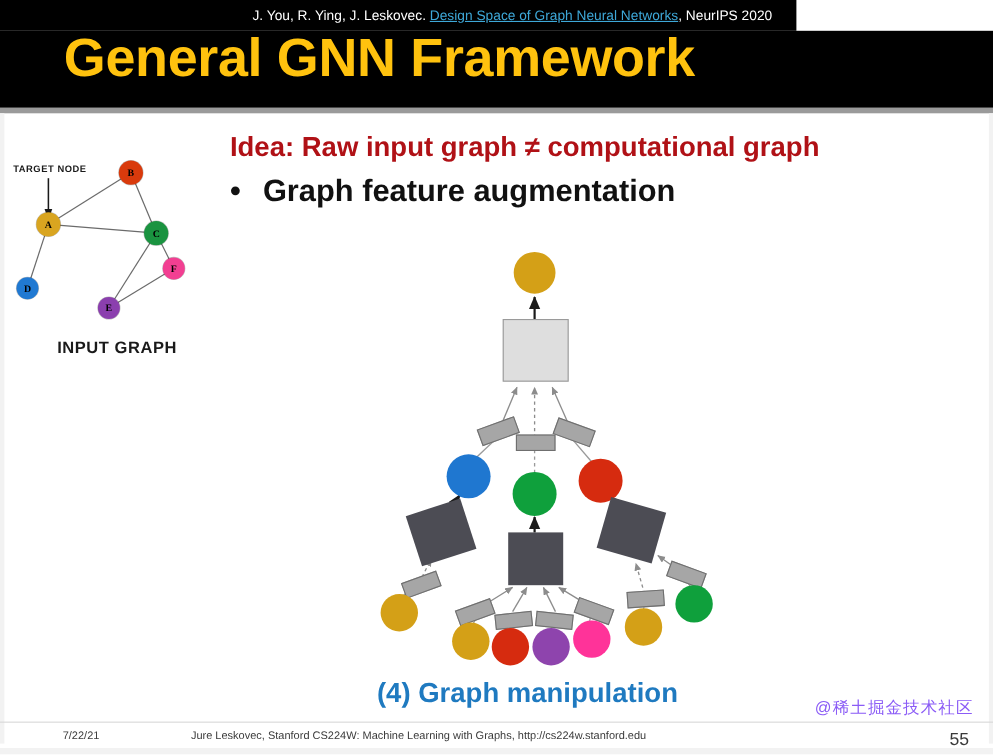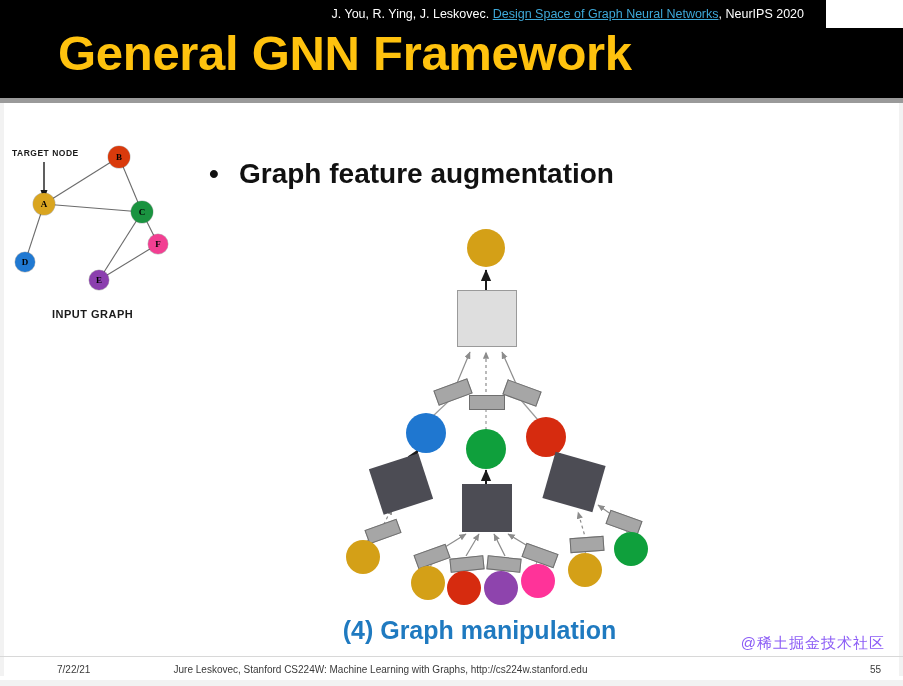--- a/index.html
+++ b/index.html
@@ -17,21 +17,21 @@
     position: relative;
     width: 903px;
     height: 686px;
     background: #ffffff;
   }
 
   
   .citation-bar {
     position: absolute;
     left: 0; top: 0;
-    width: 826px;
+    width: 724px;
     height: 28px;
     background: #000000;
     color: #ffffff;
     font-size: 12.5px;
     line-height: 28px;
     text-align: right;
     white-space: nowrap;
     padding-right: 22px;
     box-sizing: border-box;
   }
@@ -118,21 +118,21 @@
   }
   .ig-label {
     position: absolute;
     font-size: 8.5px;
     font-weight: bold;
     color: #1a1a1a;
     letter-spacing: 0.5px;
     white-space: nowrap;
   }
   #target-node-label { left: 12px; top: 18px; }
-  #input-graph-label { left: 52px; top: 178px; font-size: 11px; }
+  #input-graph-label { left: 52px; top: 178px; font-size: 15px; }
 
   .ig-node {
     position: absolute;
     border-radius: 50%;
     box-shadow: 0 0 0 0.5px rgba(0,0,0,0.25);
     font-size: 9px;
     font-weight: bold;
     color: #000000;
     text-align: center;
     font-family: "Liberation Serif", serif;
@@ -200,21 +200,21 @@
     left: 0; top: 664px;
     width: 761px;
     text-align: center;
     font-size: 10px;
     color: #3a3a3a;
     white-space: nowrap;
   }
   .footer-page {
     position: absolute;
     right: 22px; top: 664px;
-    font-size: 10px;
+    font-size: 16px;
     color: #3a3a3a;
   }
   .footer-band {
     position: absolute;
     left: 0; top: 680px;
     width: 903px;
     height: 6px;
     background: #f2f2f2;
   }
   svg { display: block; }
@@ -227,20 +227,21 @@
   <div class="citation-bar">
     <span>J. You, R. Ying, J. Leskovec. </span><a class="cite-link" href="#">Design Space of Graph Neural Networks</a><span>, NeurIPS 2020</span>
   </div>
 
   <div class="title-band"></div>
   <div class="title-text">General GNN Framework</div>
   <div class="title-rule"></div>
   <div class="left-edge"></div>
   <div class="right-edge"></div>
 
+  <div class="idea-line">Idea: Raw input graph ≠ computational graph</div>
 
   <div class="bullet-row" id="bullet-0">
     <span class="dot">•</span><span>Graph feature augmentation</span>
   </div>
 
   <div class="input-graph">
     <svg width="200" height="200" viewBox="0 0 200 200">
 
       <line x1="44" y1="32" x2="44" y2="62" stroke="#1a1a1a" stroke-width="1.4"></line>
       <polygon points="44,70 40.5,60 47.5,60" fill="#1a1a1a"></polygon>

